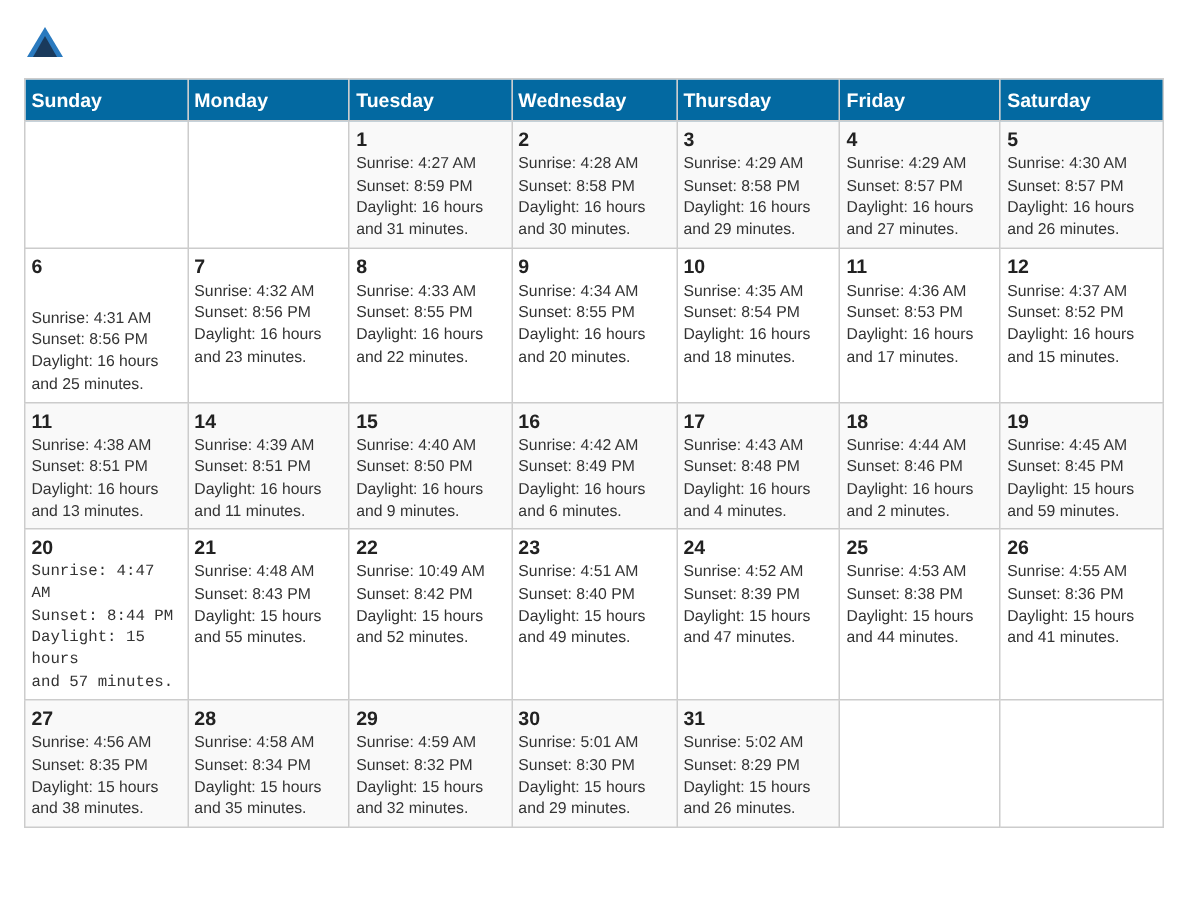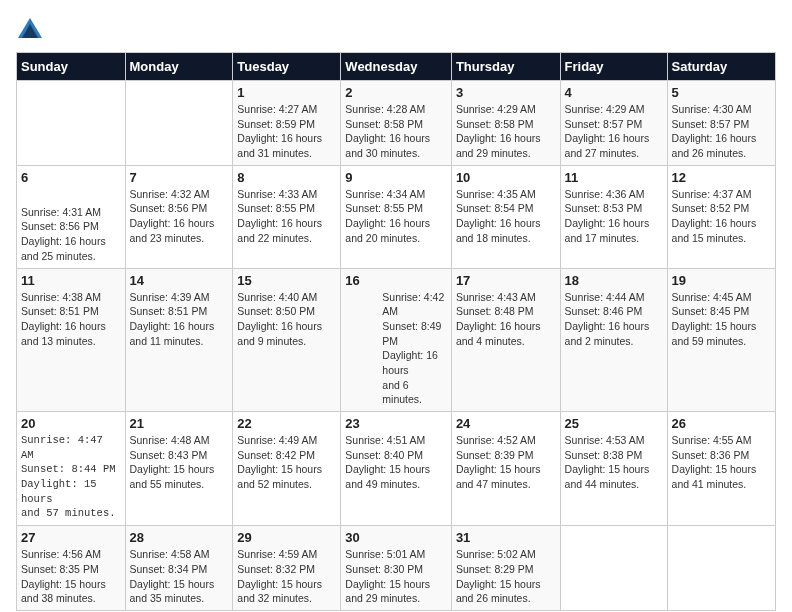--- a/index.html
+++ b/index.html
@@ -52,21 +52,21 @@
     .location {
       font-size: 16px;
       color: #444;
     }
     .calendar {
       width: 100%;
       border-collapse: collapse;
       font-size: 11px;
     }
     .calendar thead tr th {
-      background: #0f172a;
+      background: #0369a1;
       color: #fff;
       padding: 6px 4px;
       text-align: left;
       font-size: 13px;
       font-weight: bold;
       border: 1px solid #ccc;
     }
     .calendar tbody tr td {
       border: 1px solid #ccc;
       vertical-align: top;
@@ -232,21 +232,21 @@
         </td>
         <td>
           <span class="day-num">15</span>
           <div class="day-info" style="white-space: pre-line;">Sunrise: 4:40 AM
 Sunset: 8:50 PM
 Daylight: 16 hours
 and 9 minutes.</div>
         </td>
         <td>
           <span class="day-num">16</span>
-          <div class="day-info" style="white-space: pre-line; margin-left: 37px;">Sunrise: 4:42 AM
+          <div class="day-info" style="white-space: pre-line;">Sunrise: 4:42 AM
 Sunset: 8:49 PM
 Daylight: 16 hours
 and 6 minutes.</div>
         </td>
         <td>
           <span class="day-num">17</span>
           <div class="day-info" style="white-space: pre-line;">Sunrise: 4:43 AM
 Sunset: 8:48 PM
 Daylight: 16 hours
 and 4 minutes.</div>
@@ -276,21 +276,21 @@
         </td>
         <td>
           <span class="day-num">21</span>
           <div class="day-info" style="white-space: pre-line;">Sunrise: 4:48 AM
 Sunset: 8:43 PM
 Daylight: 15 hours
 and 55 minutes.</div>
         </td>
         <td>
           <span class="day-num">22</span>
-          <div class="day-info" style="white-space: pre-line;">Sunrise: 4:49 AM
+          <div class="day-info" style="white-space: pre-line;">Sunrise: 10:49 AM
 Sunset: 8:42 PM
 Daylight: 15 hours
 and 52 minutes.</div>
         </td>
         <td>
           <span class="day-num">23</span>
           <div class="day-info" style="white-space: pre-line;">Sunrise: 4:51 AM
 Sunset: 8:40 PM
 Daylight: 15 hours
 and 49 minutes.</div>

